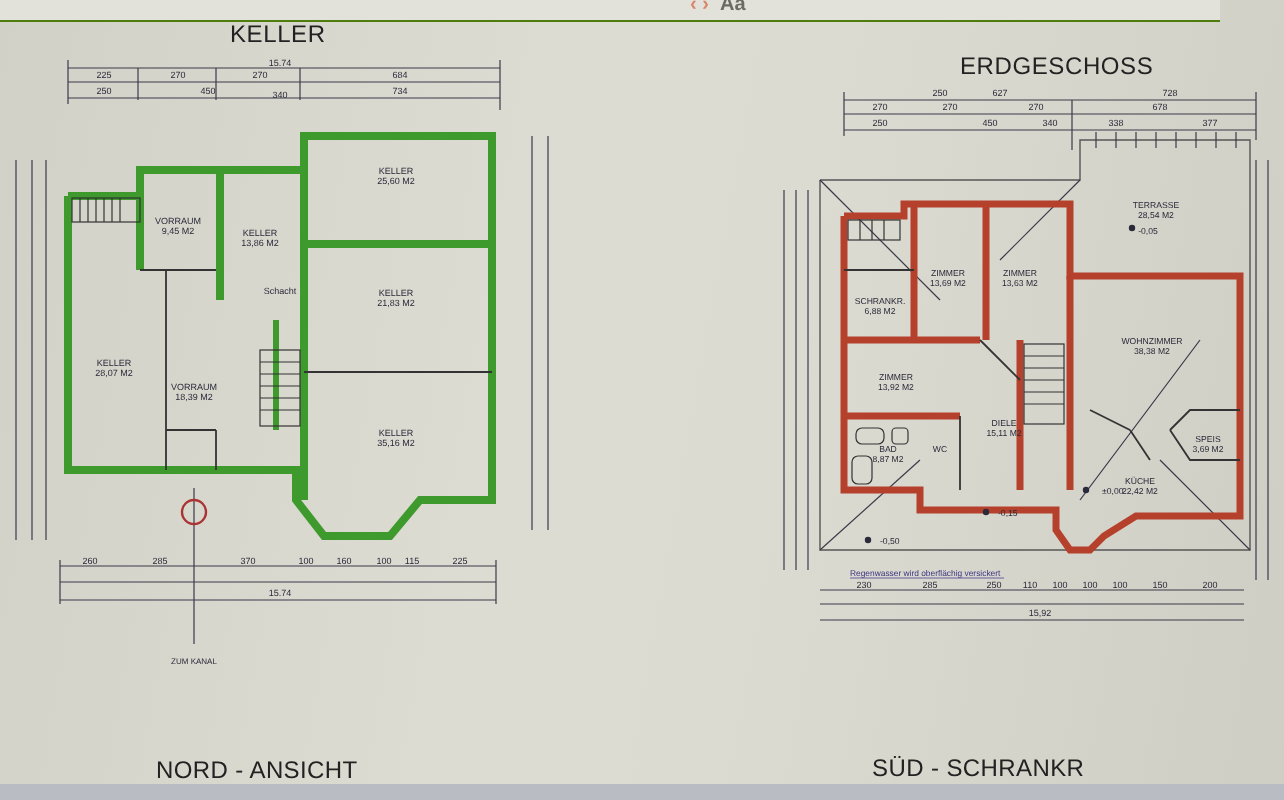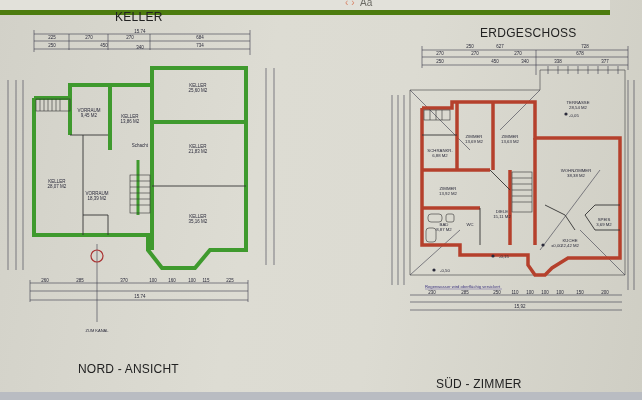--- a/index.html
+++ b/index.html
@@ -1,18 +1,18 @@
 <!DOCTYPE html>
 <html><head>
 <meta charset="utf-8">
 <style>
   html,body{margin:0;padding:0;}
   body{width:642px;height:400px;overflow:hidden;background:#d6d5cc;font-family:"Liberation Sans",sans-serif;position:relative;}
   .screen{position:absolute;left:0;top:0;width:642px;height:400px;background:linear-gradient(100deg,#d2d1c8 0%,#dddcd3 40%,#dcdbd2 60%,#cfcec4 100%);}
-  .topbar{position:absolute;left:0;top:0;width:610px;height:10px;background:#e2e1da;border-bottom:5px solid #4d7c0f;}
+  .topbar{position:absolute;left:0;top:0;width:610px;height:10px;background:#e2e1da;border-bottom:1px solid #4d7c0f;font-weight:bold;}
   .nav{position:absolute;left:345px;top:-3px;font-size:10px;color:#6b6a64;}
   .nav .arr{color:#d9866a;}
   .title{position:absolute;font-size:12px;color:#222;letter-spacing:0.3px;}
   .view{position:absolute;font-size:12px;color:#222;letter-spacing:0.2px;}
   svg{position:absolute;left:0;top:0;}
   .lbl{font-family:"Liberation Sans",sans-serif;fill:#2a2a3a;}
   .bottomstrip{position:absolute;left:0;top:392px;width:642px;height:8px;background:#b9bcc2;}
 </style>
 </head>
 <body>
@@ -248,15 +248,15 @@
     <text x="515" y="294">110</text>
     <text x="530" y="294">100</text>
     <text x="545" y="294">100</text>
     <text x="560" y="294">100</text>
     <text x="580" y="294">150</text>
     <text x="605" y="294">200</text>
     <text x="520" y="308">15,92</text>
   </g>
 </svg>
 
-<div class="view" style="left:78px;top:362px;text-align:right;">NORD - ANSICHT</div>
-<div class="view" style="left:436px;top:377px;">SÜD - ZIMMER</div>
+<div class="view" style="left:78px;top:378px;text-align:right;">NORD - ANSICHT</div>
+<div class="view" style="left:436px;top:377px;">SÜD - SCHRANKR</div>
 <div class="bottomstrip"></div>
 
 </body></html>

